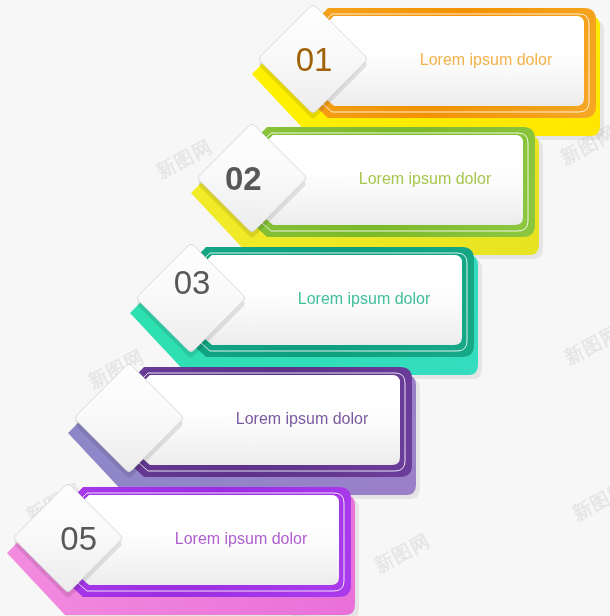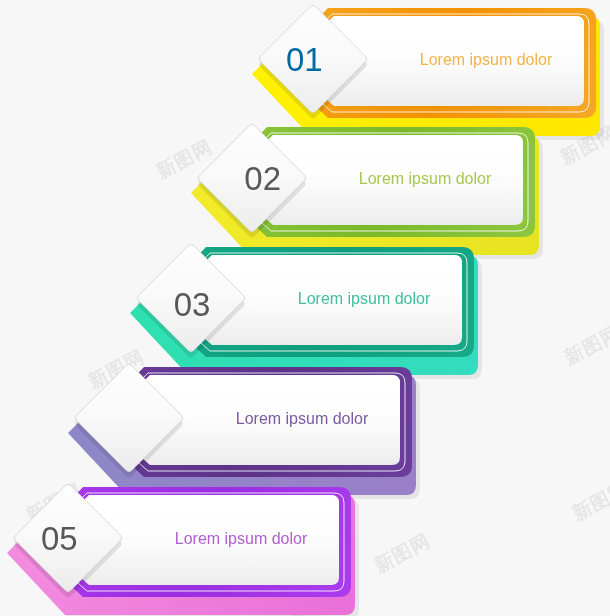--- a/index.html
+++ b/index.html
@@ -100,21 +100,21 @@
           </defs>
           <path d="M 14 66 L 72 8 L 352 8 Q 362 8 362 18 L 362 118 Q 362 128 352 128 L 72 128 Z" fill="#000000" opacity="0.07" transform="translate(-4,10)"></path>
           <path d="M 14 66 L 72 8 L 352 8 Q 362 8 362 18 L 362 118 Q 362 128 352 128 L 72 128 Z" fill="url(#g0-base)" transform="translate(-8,6)"></path>
           <path d="M 26 64 L 82 6 L 338 6 Q 350 6 350 18 L 350 104 Q 350 116 338 116 L 82 116 Z" fill="url(#g0-str)"></path>
           <path d="M 34 64 L 86 12 L 333 12 Q 343 12 343 22 L 343 100 Q 343 110 333 110 L 86 110 Z" fill="none" stroke="#ffffff" stroke-width="1" opacity="0.85"></path>
           <path d="M 40 62 L 88 14 L 330 14 Q 338 14 338 22 L 338 96 Q 338 104 330 104 L 88 104 Z" fill="url(#g0-pan)"></path>
           <path d="M 40 62 L 88 14 L 330 14 Q 338 14 338 22 L 338 54 L 44 58 Z" fill="#ffffff" opacity="0.55"></path>
           <rect x="28" y="18" width="78" height="78" rx="4" fill="#000000" opacity="0.10" transform="rotate(45 67 57) translate(4,4)"></rect>
           <rect x="28" y="18" width="78" height="78" rx="4" fill="url(#g0-dia)" stroke="#d2d2d2" stroke-width="0.8" transform="rotate(45 67 57)"></rect>
         </svg>
-        <div class="num" style="left: 40px; top: 39px; width: 56px; color: #0369a1;">01</div>
+        <div class="num" style="left: 40px; top: 39px; width: 56px; text-align: center; color: #a16207;">01</div>
         <div class="lorem" style="left: 160px; top: 49px; width: 160px; text-align: center; color: rgb(243, 179, 74);">Lorem ipsum dolor</div>
       </div>
       <div class="banner" style="left: 185px; top: 121px; width: 370px; height: 136px;">
         <svg width="370" height="136" viewBox="0 0 370 136">
           <defs>
             <linearGradient id="g1-base" x1="0" y1="0" x2="370" y2="136" gradientUnits="userSpaceOnUse">
               <stop offset="0" stop-color="#f2ec2a" stop-opacity="1"></stop>
               <stop offset="1" stop-color="#e8e320" stop-opacity="1"></stop>
             </linearGradient>
             <linearGradient id="g1-str" x1="30" y1="10" x2="330" y2="125" gradientUnits="userSpaceOnUse">
@@ -141,21 +141,21 @@
           </defs>
           <path d="M 14 66 L 72 8 L 352 8 Q 362 8 362 18 L 362 118 Q 362 128 352 128 L 72 128 Z" fill="#000000" opacity="0.07" transform="translate(-4,10)"></path>
           <path d="M 14 66 L 72 8 L 352 8 Q 362 8 362 18 L 362 118 Q 362 128 352 128 L 72 128 Z" fill="url(#g1-base)" transform="translate(-8,6)"></path>
           <path d="M 26 64 L 82 6 L 338 6 Q 350 6 350 18 L 350 104 Q 350 116 338 116 L 82 116 Z" fill="url(#g1-str)"></path>
           <path d="M 34 64 L 86 12 L 333 12 Q 343 12 343 22 L 343 100 Q 343 110 333 110 L 86 110 Z" fill="none" stroke="#ffffff" stroke-width="1" opacity="0.85"></path>
           <path d="M 40 62 L 88 14 L 330 14 Q 338 14 338 22 L 338 96 Q 338 104 330 104 L 88 104 Z" fill="url(#g1-pan)"></path>
           <path d="M 40 62 L 88 14 L 330 14 Q 338 14 338 22 L 338 54 L 44 58 Z" fill="#ffffff" opacity="0.55"></path>
           <rect x="28" y="18" width="78" height="78" rx="4" fill="#000000" opacity="0.10" transform="rotate(45 67 57) translate(4,4)"></rect>
           <rect x="28" y="18" width="78" height="78" rx="4" fill="url(#g1-dia)" stroke="#d2d2d2" stroke-width="0.8" transform="rotate(45 67 57)"></rect>
         </svg>
-        <div class="num" style="left: 40px; top: 39px; width: 56px; text-align: right; color: rgb(88, 88, 88);">02</div>
+        <div class="num" style="left: 40px; top: 39px; width: 56px; text-align: left; color: rgb(88, 88, 88); font-weight: bold;">02</div>
         <div class="lorem" style="left: 160px; top: 49px; width: 160px; text-align: center; color: rgb(166, 200, 78);">Lorem ipsum dolor</div>
       </div>
       <div class="banner" style="left: 124px; top: 241px; width: 370px; height: 136px;">
         <svg width="370" height="136" viewBox="0 0 370 136">
           <defs>
             <linearGradient id="g2-base" x1="0" y1="0" x2="370" y2="136" gradientUnits="userSpaceOnUse">
               <stop offset="0" stop-color="#2de0ae" stop-opacity="1"></stop>
               <stop offset="1" stop-color="#35dcc0" stop-opacity="1"></stop>
             </linearGradient>
             <linearGradient id="g2-str" x1="30" y1="10" x2="330" y2="125" gradientUnits="userSpaceOnUse">
@@ -182,21 +182,21 @@
           </defs>
           <path d="M 14 66 L 72 8 L 352 8 Q 362 8 362 18 L 362 118 Q 362 128 352 128 L 72 128 Z" fill="#000000" opacity="0.07" transform="translate(-4,10)"></path>
           <path d="M 14 66 L 72 8 L 352 8 Q 362 8 362 18 L 362 118 Q 362 128 352 128 L 72 128 Z" fill="url(#g2-base)" transform="translate(-8,6)"></path>
           <path d="M 26 64 L 82 6 L 338 6 Q 350 6 350 18 L 350 104 Q 350 116 338 116 L 82 116 Z" fill="url(#g2-str)"></path>
           <path d="M 34 64 L 86 12 L 333 12 Q 343 12 343 22 L 343 100 Q 343 110 333 110 L 86 110 Z" fill="none" stroke="#ffffff" stroke-width="1" opacity="0.85"></path>
           <path d="M 40 62 L 88 14 L 330 14 Q 338 14 338 22 L 338 96 Q 338 104 330 104 L 88 104 Z" fill="url(#g2-pan)"></path>
           <path d="M 40 62 L 88 14 L 330 14 Q 338 14 338 22 L 338 54 L 44 58 Z" fill="#ffffff" opacity="0.55"></path>
           <rect x="28" y="18" width="78" height="78" rx="4" fill="#000000" opacity="0.10" transform="rotate(45 67 57) translate(4,4)"></rect>
           <rect x="28" y="18" width="78" height="78" rx="4" fill="url(#g2-dia)" stroke="#d2d2d2" stroke-width="0.8" transform="rotate(45 67 57)"></rect>
         </svg>
-        <div class="num" style="left: 40px; top: 45px; width: 56px; text-align: center; color: rgb(88, 88, 88);">03</div>
+        <div class="num" style="left: 40px; top: 23px; width: 56px; text-align: center; color: rgb(88, 88, 88);">03</div>
         <div class="lorem" style="left: 160px; top: 49px; width: 160px; text-align: center; color: rgb(63, 191, 154);">Lorem ipsum dolor</div>
       </div>
       <div class="banner" style="left: 62px; top: 361px; width: 370px; height: 136px;">
         <svg width="370" height="136" viewBox="0 0 370 136">
           <defs>
             <linearGradient id="g3-base" x1="0" y1="0" x2="370" y2="136" gradientUnits="userSpaceOnUse">
               <stop offset="0" stop-color="#8b88c8" stop-opacity="1"></stop>
               <stop offset="1" stop-color="#9b7fc8" stop-opacity="1"></stop>
             </linearGradient>
             <linearGradient id="g3-str" x1="30" y1="10" x2="330" y2="125" gradientUnits="userSpaceOnUse">
@@ -263,17 +263,17 @@
           </defs>
           <path d="M 14 66 L 72 8 L 352 8 Q 362 8 362 18 L 362 118 Q 362 128 352 128 L 72 128 Z" fill="#000000" opacity="0.07" transform="translate(-4,10)"></path>
           <path d="M 14 66 L 72 8 L 352 8 Q 362 8 362 18 L 362 118 Q 362 128 352 128 L 72 128 Z" fill="url(#g4-base)" transform="translate(-8,6)"></path>
           <path d="M 26 64 L 82 6 L 338 6 Q 350 6 350 18 L 350 104 Q 350 116 338 116 L 82 116 Z" fill="url(#g4-str)"></path>
           <path d="M 34 64 L 86 12 L 333 12 Q 343 12 343 22 L 343 100 Q 343 110 333 110 L 86 110 Z" fill="none" stroke="#ffffff" stroke-width="1" opacity="0.85"></path>
           <path d="M 40 62 L 88 14 L 330 14 Q 338 14 338 22 L 338 96 Q 338 104 330 104 L 88 104 Z" fill="url(#g4-pan)"></path>
           <path d="M 40 62 L 88 14 L 330 14 Q 338 14 338 22 L 338 54 L 44 58 Z" fill="#ffffff" opacity="0.55"></path>
           <rect x="28" y="18" width="78" height="78" rx="4" fill="#000000" opacity="0.10" transform="rotate(45 67 57) translate(4,4)"></rect>
           <rect x="28" y="18" width="78" height="78" rx="4" fill="url(#g4-dia)" stroke="#d2d2d2" stroke-width="0.8" transform="rotate(45 67 57)"></rect>
         </svg>
-        <div class="num" style="left: 40px; top: 39px; width: 56px; text-align: left; color: rgb(88, 88, 88);">05</div>
+        <div class="num" style="left: 40px; top: 39px; width: 56px; text-align: right; color: rgb(88, 88, 88);">05</div>
         <div class="lorem" style="left: 160px; top: 49px; width: 160px; text-align: center; color: rgb(176, 95, 208);">Lorem ipsum dolor</div>
       </div>
     </div>
 </div>
 
 </body></html>

